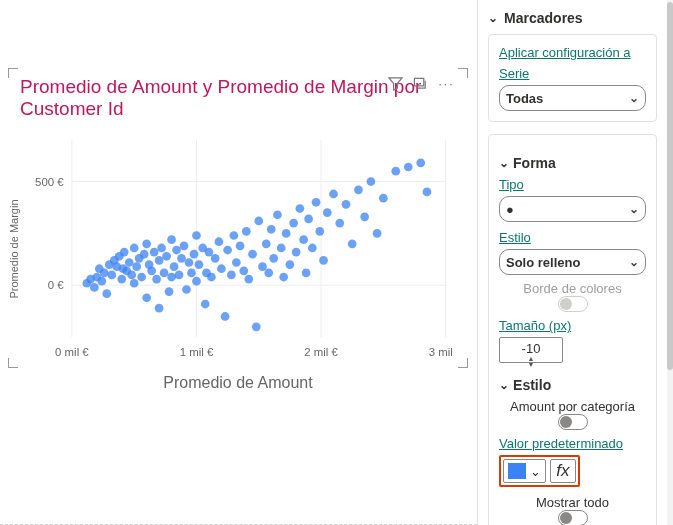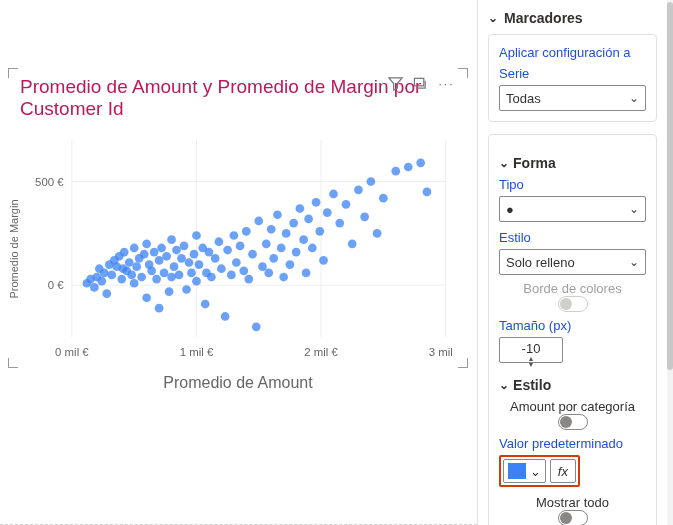--- a/index.html
+++ b/index.html
@@ -95,42 +95,44 @@
     .chev { font-size: 12px; }
     .card {
       border: 1px solid #e1e1e1;
       border-radius: 4px;
       padding: 10px;
       margin-bottom: 12px;
       margin-top: 2px;
     }
     .field-label {
       font-size: 13px;
-      color: #1d4ed8;
+      color: #0f766e;
       margin-bottom: 4px;
+      text-decoration: underline;
     }
     .field-row {
       display: flex;
       justify-content: space-between;
       align-items: center;
       margin: 6px 0;
       flex-direction: column;
     }
     .dropdown {
       width: 100%;
       border: 1px solid #8a8886;
       background: #fff;
       padding: 3px 6px;
       display: flex;
       justify-content: space-between;
       align-items: center;
       cursor: pointer;
-      border-radius: 2px;
+      border-radius: 10px;
       font-size: 13px;
       height: 26px;
+      font-weight: bold;
     }
     .dropdown .chev-down { font-size: 12px; color: #444; }
     .spinner {
       width: 64px;
       border: 1px solid #8a8886;
       background: #fff;
       padding: 3px 6px;
       display: flex;
       justify-content: space-between;
       align-items: center;
@@ -184,21 +186,21 @@
       height: 24px;
       cursor: pointer;
       border-radius: 2px;
     }
     .swatch { width: 18px; height: 16px; background: #3b82f6; }
     .fx-btn {
       border: 1px solid #8a8886;
       width: 26px; height: 24px;
       display: flex; align-items: center; justify-content: center;
       font-style: italic;
-      font-size: 13px;
+      font-size: 17px;
       cursor: pointer;
       border-radius: 2px;
       background: #fff;
     }
   </style>
 </head>
 <body>
 
 <div class="canvas-area">
   <div class="viz-frame">

